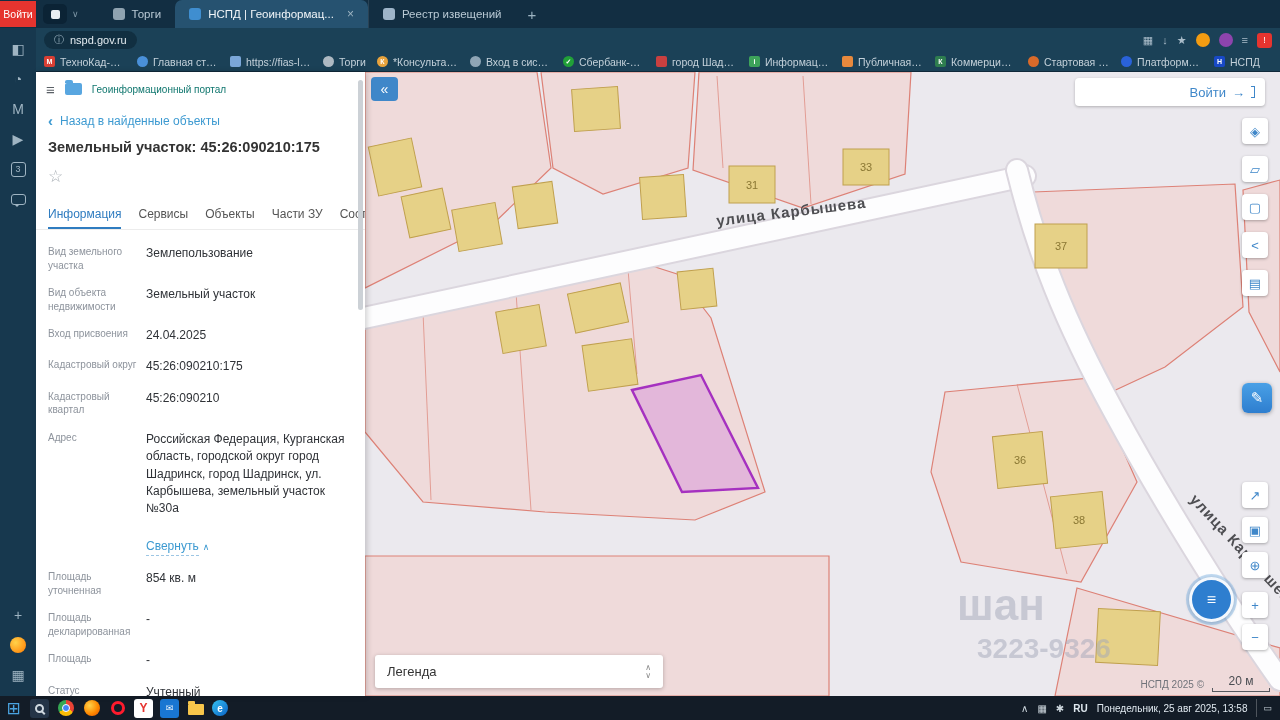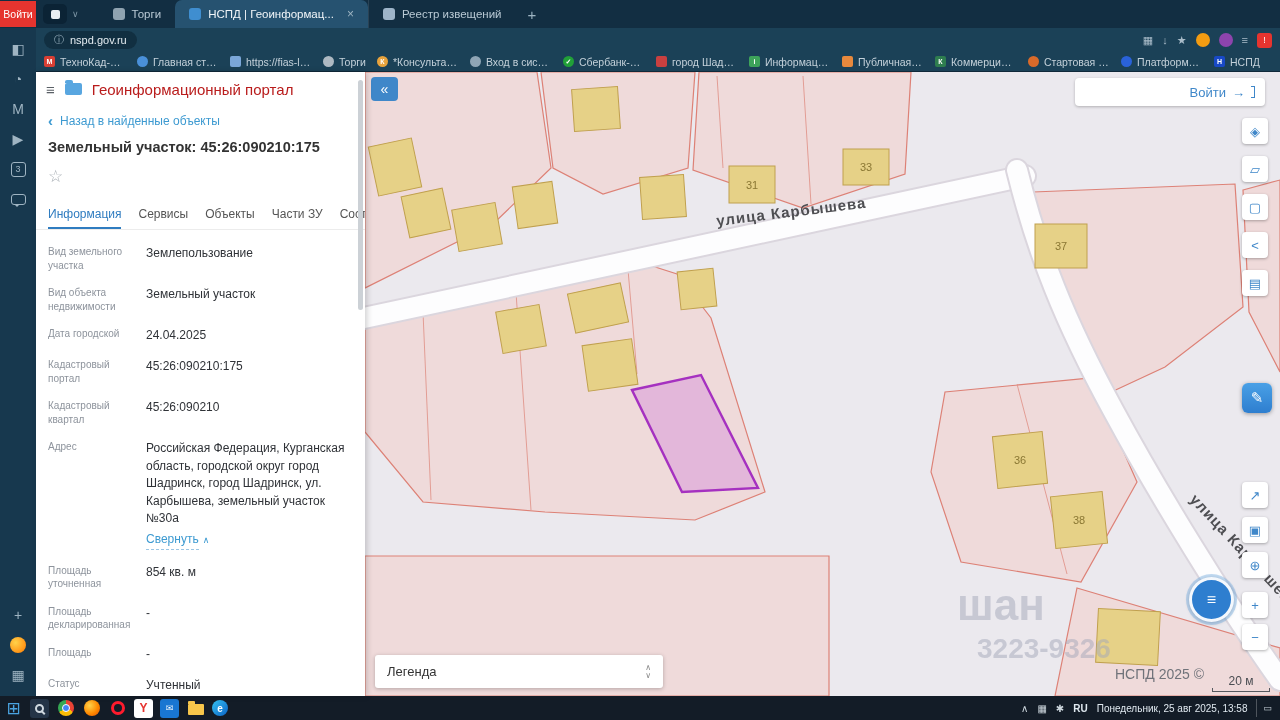--- a/index.html
+++ b/index.html
@@ -51,33 +51,33 @@
 #content{position:absolute;left:36px;top:72px;width:1244px;height:624px;display:flex}
 #panel{width:329px;background:#fff;position:relative;z-index:2;box-shadow:2px 0 6px rgba(0,0,0,.18);overflow:hidden}
 #map{flex:1;position:relative;background:#ebe9ee;overflow:hidden}
 #map-svg{position:absolute;inset:0;width:100%;height:100%}
 
 
 .phead{height:34px;display:flex;align-items:center;gap:10px;padding-left:10px}
 .burger{font-size:15px;color:#5a6066}
 .folder{width:17px;height:12px;background:#58a6e0;border-radius:2px;position:relative}
 .folder::before{content:'';position:absolute;top:-3px;left:0;width:8px;height:3px;background:#58a6e0;border-radius:2px 2px 0 0}
-.apptitle{color:#b91c1c;font-size:15px}
+.apptitle{color:#0f766e;font-size:10px}
 .backrow{display:flex;align-items:center;gap:7px;padding:6px 0 0 12px;color:#3d9ad1;font-size:12px}
 .backch{font-size:15px;font-weight:bold}
 .ptitle{padding:10px 12px 2px 12px;font-size:14.5px;font-weight:bold;color:#333}
 .starrow{padding:9px 12px;font-size:17px;color:#aab0b6}
 .ptabs{display:flex;align-items:flex-end;gap:17px;padding:0 0 0 12px;height:34px;border-bottom:1px solid #ececec;overflow:hidden;white-space:nowrap}
 .ptab{font-size:12px;color:#555;padding-bottom:8px;flex:0 0 auto}
 .ptab.active{color:#2f7cc0;border-bottom:2px solid #2f7cc0;padding-bottom:6px}
 .fields{padding-top:8px}
 .frow{display:flex;padding:7px 0 7px 12px}
 .flabel{width:98px;font-size:10px;color:#8d939c;line-height:1.35;padding-right:8px;flex:0 0 auto}
 .fval{flex:1;font-size:12px;color:#2f3237;line-height:1.45;padding-right:12px}
-.flink{color:#3d9ad1;font-size:12px;margin-top:4px;border-bottom:1px dashed #9cc6e4;display:inline-block;cursor:pointer}
+.flink{color:#3d9ad1;font-size:12px;margin-top:20px;border-bottom:1px dashed #9cc6e4;display:inline-block;cursor:pointer}
 .flinkch{color:#3d9ad1;font-size:9px;margin-left:4px}
 .pscroll{position:absolute;right:2px;top:8px;width:5px;height:230px;background:#ccd1d6;border-radius:3px}
 
 
 .parcel{fill:rgba(243,203,197,.5);stroke:#dd8176;stroke-width:1.2}
 .pline{stroke:#e09288;stroke-width:1;opacity:.85}
 .road-casing{fill:none;stroke:#dbd6de;stroke-width:24;stroke-linecap:round;stroke-linejoin:round}
 .road{fill:none;stroke:#fdfdfe;stroke-width:20;stroke-linecap:round;stroke-linejoin:round}
 .bld{fill:#e6d187;stroke:#c0a04e;stroke-width:1}
 .bnum{font-size:11px;fill:#8a7733;text-anchor:middle;font-family:"Liberation Sans",sans-serif}
@@ -94,21 +94,21 @@
 .tools2{top:410px;gap:9px}
 .mtool{width:26px;height:26px;background:#fff;border-radius:4px;box-shadow:0 1px 3px rgba(0,0,0,.3);color:#3f87c9;display:flex;align-items:center;justify-content:center;font-size:13px;cursor:pointer}
 .pentile{position:absolute;right:8px;top:311px;width:30px;height:30px;border-radius:6px;background:linear-gradient(180deg,#49a0e6,#2e7ecf);color:#fff;display:flex;align-items:center;justify-content:center;font-size:15px;box-shadow:0 1px 4px rgba(0,0,0,.35);cursor:pointer}
 .chatfab{position:absolute;right:46px;bottom:74px;width:45px;height:45px;border-radius:50%;background:#2e7ecf;border:3px solid rgba(255,255,255,.95);box-shadow:0 0 0 3px rgba(120,176,226,.45),0 1px 4px rgba(0,0,0,.3);color:#fff;font-size:16px;display:flex;align-items:center;justify-content:center;cursor:pointer}
 .zoomin{position:absolute;right:12px;bottom:78px}
 .zoomout{position:absolute;right:12px;bottom:46px}
 .legend{position:absolute;left:10px;bottom:8px;width:288px;height:33px;background:#fff;border-radius:3px;box-shadow:0 1px 4px rgba(0,0,0,.25);display:flex;align-items:center;cursor:pointer}
 .legendlab{font-size:13px;color:#333;padding-left:12px;flex:1}
 .sortcol{display:flex;flex-direction:column;align-items:center;padding-right:12px;color:#888;font-size:8px;line-height:1}
 .scalewrap{position:absolute;right:10px;bottom:4px;display:flex;align-items:flex-end;gap:8px}
-.copyright{font-size:14px;color:#70737a;margin-bottom:10px}
+.copyright{font-size:10px;color:#70737a;margin-bottom:2px}
 .scalebar{display:flex;flex-direction:column;align-items:center}
 .scalelabel{font-size:12px;color:#4a4d52}
 .scaleline{width:58px;height:4px;border:1.5px solid #55585e;border-top:none}
 
 
 #taskbar{position:absolute;left:0;bottom:0;width:100%;height:24px;background:#131c27;display:flex;align-items:center;padding:0 4px;gap:7px}
 .tbapp{width:19px;height:19px;display:flex;align-items:center;justify-content:center;border-radius:3px;flex:0 0 auto;font-size:11px;color:#fff}
 .startbtn{color:#4aa3e0;font-size:17px}
 .searchtile{background:#243447}
 .mag{width:9px;height:9px;border:2px solid #cfd8df;border-radius:50%;position:relative}
@@ -275,25 +275,25 @@
       <div class="fields" id="pfields">
           <div class="frow">
             <div class="flabel">Вид земельного участка</div>
             <div class="fval">Землепользование</div>
           </div>
           <div class="frow">
             <div class="flabel">Вид объекта недвижимости</div>
             <div class="fval">Земельный участок</div>
           </div>
           <div class="frow">
-            <div class="flabel">Дата городской</div>
+            <div class="flabel">Вход присвоения</div>
             <div class="fval">24.04.2025</div>
           </div>
           <div class="frow">
-            <div class="flabel">Кадастровый портал</div>
+            <div class="flabel">Кадастровый округ</div>
             <div class="fval">45:26:090210:175</div>
           </div>
           <div class="frow">
             <div class="flabel">Кадастровый квартал</div>
             <div class="fval">45:26:090210</div>
           </div>
           <div class="frow">
             <div class="flabel">Адрес</div>
             <div class="fval">Российская Федерация, Курганская область, городской округ город Шадринск, город Шадринск, ул. Карбышева, земельный участок №30а<div><span class="flink">Свернуть</span><span class="flinkch">∧</span></div></div>
           </div>

